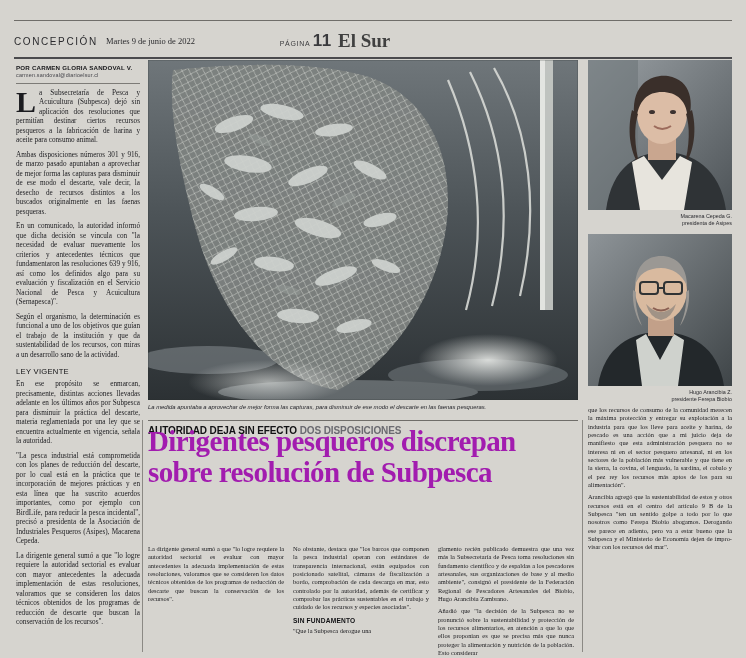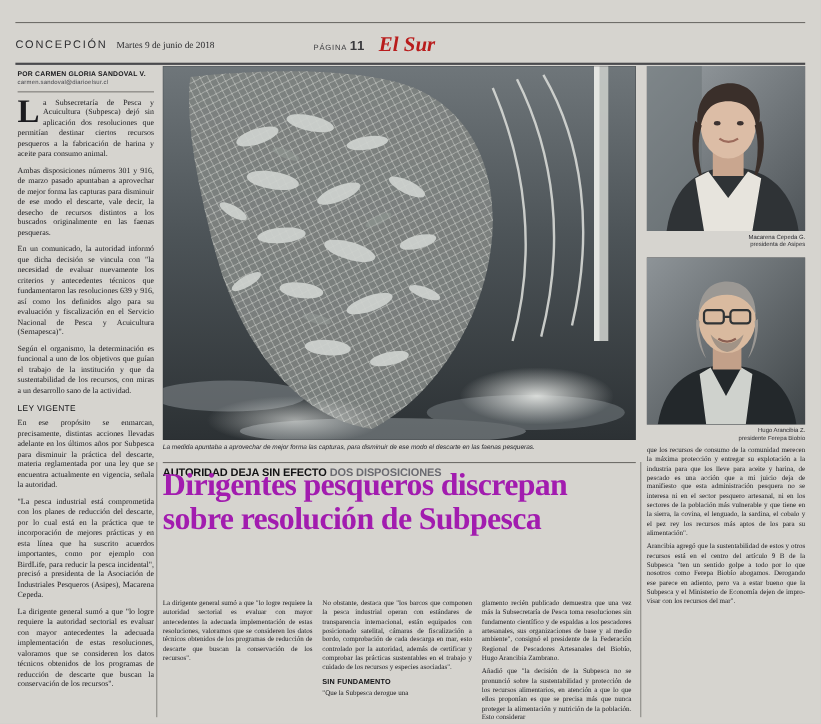--- a/index.html
+++ b/index.html
@@ -40,27 +40,26 @@
     border-left:1px solid #8b8984;
     border-right:1px solid #8b8984;
     line-height:1;
     padding:2px 0;
   }
   .mh-page{
     width:76px;text-align:right;
     font-family:"Liberation Sans", sans-serif;
     font-size:7px;letter-spacing:0.7px;color:#3a3a3d;
   }
-  .mh-page b{font-size:12px;}
+  .mh-page b{font-size:17px;}
   .mh-logo{
-    width:64px;text-align:center;
-    font-family:"Liberation Serif", serif;
-    font-size:19px;font-weight:bold;color:#b91c1c;
+    width:64px;text-align:left;
+    font-family:"Liberation Serif", serif;
+    font-size:19px;font-weight:bold;color:#404040;
     padding-left:6px;
-    font-style:italic;
   }
   .rule-top{position:absolute;left:14px;top:20px;width:718px;height:1px;background:#6f6d69;}
   .rule-bot{position:absolute;left:14px;top:57px;width:718px;height:2px;background:#4a4a4d;}
 
   
   .lcol{
     position:absolute;left:16px;top:64px;width:124px;
   }
   .byline{
     font-family:"Liberation Sans", sans-serif;
@@ -150,21 +149,21 @@
 </style>
 </head>
 <body>
 
 <div class="page">
 
   <div class="rule-top"></div>
 
   <div class="masthead">
     <div class="mh-left">CONCEPCIÓN</div>
-    <div class="mh-date">Martes 9 de junio de 2018</div>
+    <div class="mh-date">Martes 9 de junio de 2022</div>
     <div class="mh-page">
       <span>PÁGINA</span>
       <b>11</b>
     </div>
     <div class="mh-logo">El Sur</div>
   </div>
 
   <div class="rule-bot"></div>
 
   <div class="lcol">

